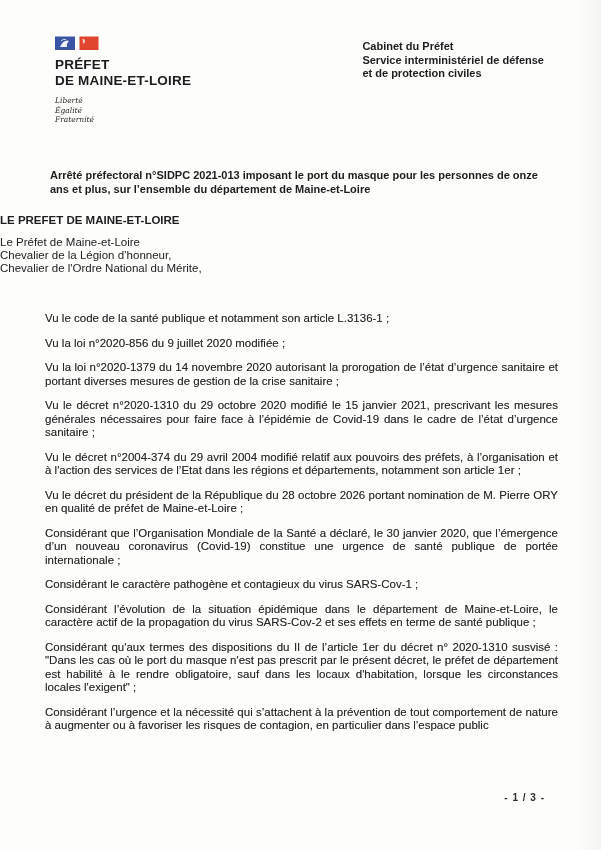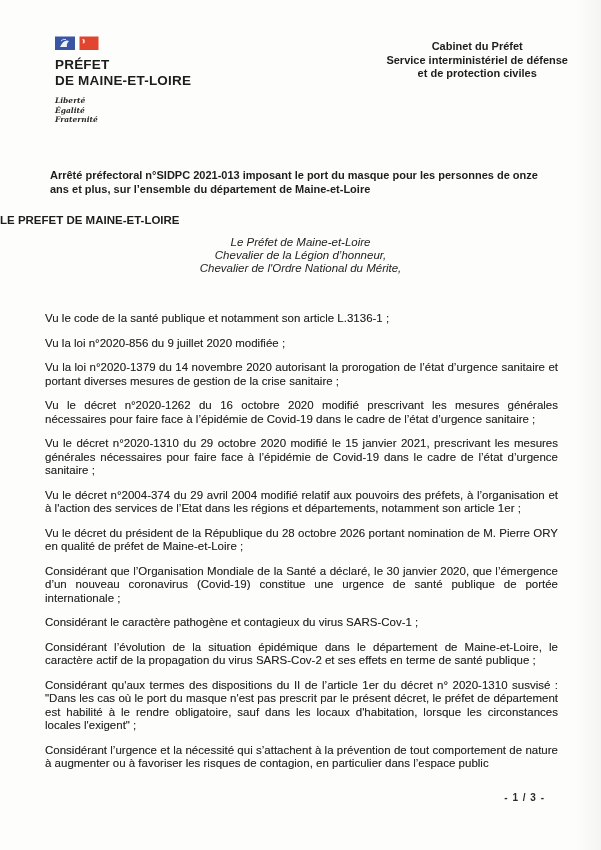--- a/index.html
+++ b/index.html
@@ -45,31 +45,31 @@
     font-weight: bold;
     font-size: 13.5px;
     line-height: 16px;
     color: #1c1c1c;
     letter-spacing: 0.2px;
   }
   .motto {
     margin-top: 7px;
     font-family: "DejaVu Serif", serif;
     font-style: italic;
-    font-weight: bold;
+    font-weight: normal;
     font-size: 7.5px;
     line-height: 9.5px;
     color: #2a2a2a;
   }
 
   .header-right {
     position: absolute;
     top: 40px;
-    right: 33px;
-    text-align: center;
+    right: 57px;
+    text-align: left;
     font-weight: bold;
     font-size: 11px;
     line-height: 13.5px;
     color: #1d1d1d;
   }
 
   
   .doc-title {
     position: absolute;
     top: 168px;
@@ -87,25 +87,24 @@
     left: 0; right: 0;
     text-align: left;
     font-weight: bold;
     font-size: 11.5px;
     color: #1d1d1d;
   }
   .prefet-sub {
     position: absolute;
     top: 236px;
     left: 0; right: 0;
-    text-align: center;
+    text-align: left;
     font-size: 11.5px;
     line-height: 13px;
     color: #222;
-    font-style: italic;
   }
 
   
   .doc-body {
     position: absolute;
     top: 312px;
     left: 45px;
     right: 43px;
     font-size: 11.5px;
     line-height: 13.5px;
@@ -163,21 +162,20 @@
   <div class="prefet-sub">
     <div>Le Préfet de Maine-et-Loire</div>
     <div>Chevalier de la Légion d’honneur,</div>
     <div>Chevalier de l'Ordre National du Mérite,</div>
   </div>
 
   <div class="doc-body">
     <p>Vu le code de la santé publique et notamment son article L.3136-1 ;</p>
     <p>Vu la loi n°2020-856 du 9 juillet 2020 modifiée ;</p>
     <p>Vu la loi n°2020-1379 du 14 novembre 2020 autorisant la prorogation de l’état d’urgence sanitaire et portant diverses mesures de gestion de la crise sanitaire ;</p>
-    <p>Vu le décret n°2020-1262 du 16 octobre 2020 modifié prescrivant les mesures générales nécessaires pour faire face à l’épidémie de Covid-19 dans le cadre de l’état d’urgence sanitaire ;</p>
     <p>Vu le décret n°2020-1310 du 29 octobre 2020 modifié le 15 janvier 2021, prescrivant les mesures générales nécessaires pour faire face à l’épidémie de Covid-19 dans le cadre de l’état d’urgence sanitaire ;</p>
     <p>Vu le décret n°2004-374 du 29 avril 2004 modifié relatif aux pouvoirs des préfets, à l’organisation et à l'action des services de l’Etat dans les régions et départements, notamment son article 1er ;</p>
     <p>Vu le décret du président de la République du 28 octobre 2026 portant nomination de M. Pierre ORY en qualité de préfet de Maine-et-Loire ;</p>
     <p>Considérant que l’Organisation Mondiale de la Santé a déclaré, le 30 janvier 2020, que l’émergence d’un nouveau coronavirus (Covid-19) constitue une urgence de santé publique de portée internationale ;</p>
     <p>Considérant le caractère pathogène et contagieux du virus SARS-Cov-1 ;</p>
     <p>Considérant l’évolution de la situation épidémique dans le département de Maine-et-Loire, le caractère actif de la propagation du virus SARS-Cov-2 et ses effets en terme de santé publique ;</p>
     <p>Considérant qu'aux termes des dispositions du II de l’article 1er du décret n° 2020-1310 susvisé : "Dans les cas où le port du masque n'est pas prescrit par le présent décret, le préfet de département est habilité à le rendre obligatoire, sauf dans les locaux d'habitation, lorsque les circonstances locales l'exigent" ;</p>
     <p>Considérant l’urgence et la nécessité qui s’attachent à la prévention de tout comportement de nature à augmenter ou à favoriser les risques de contagion, en particulier dans l’espace public</p>
   </div>
 

